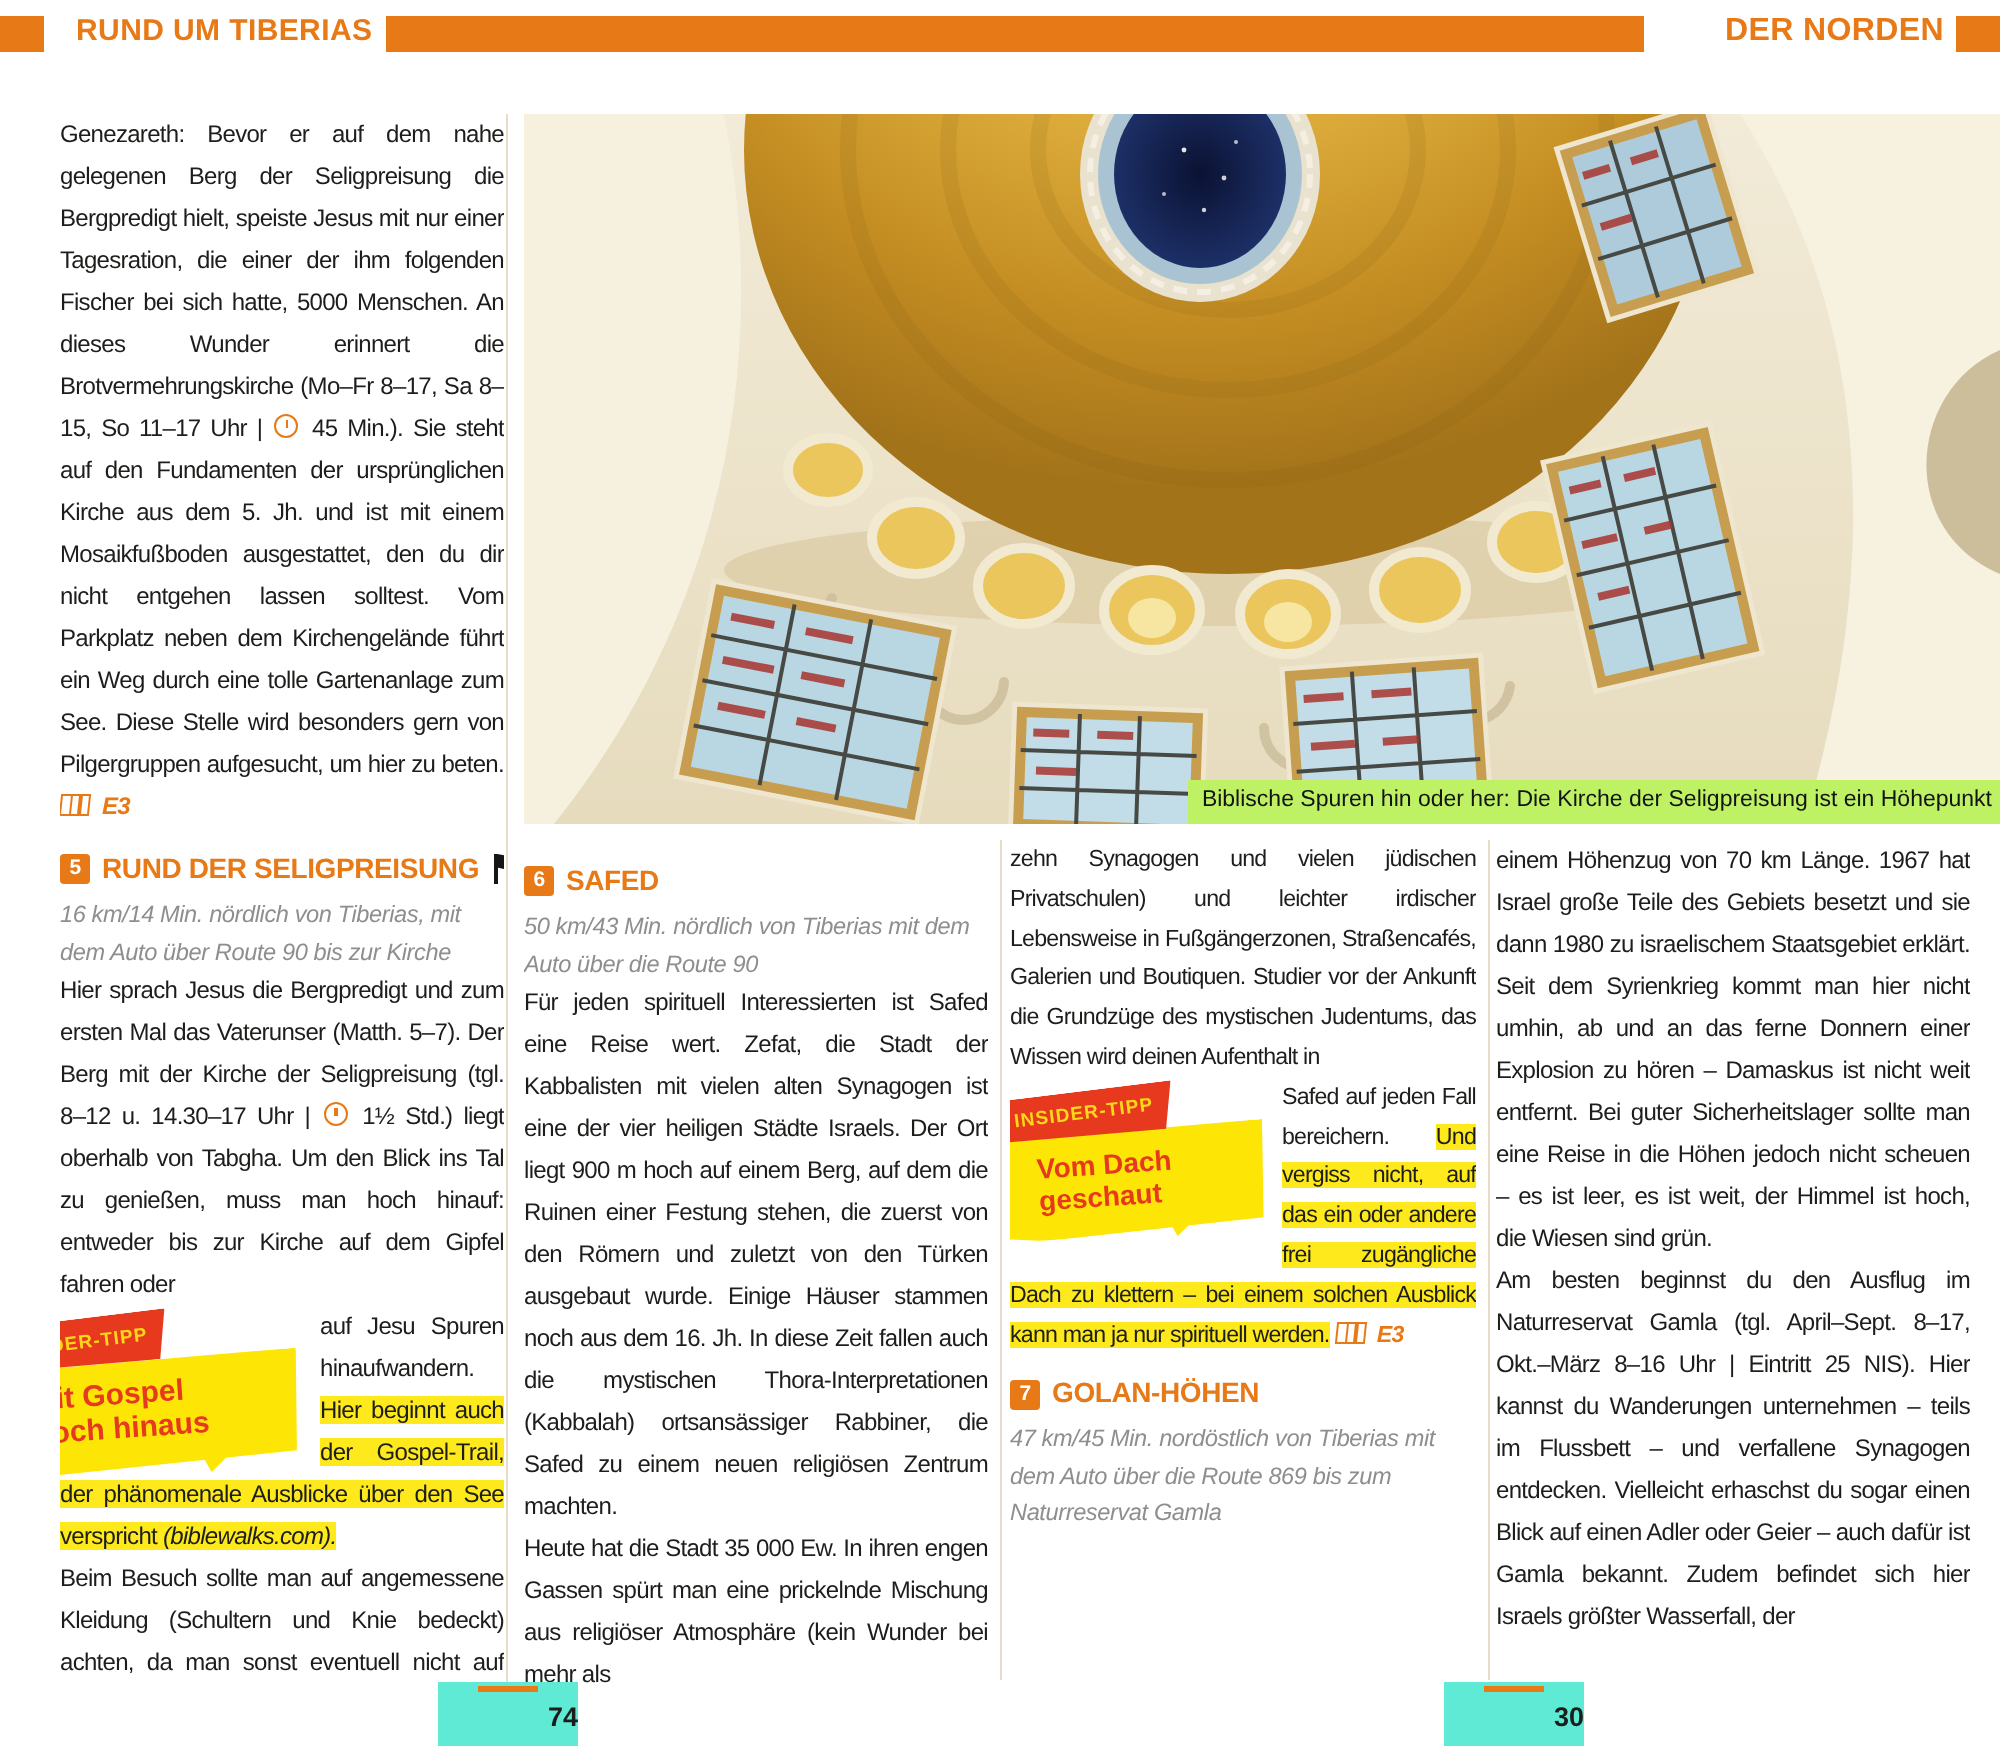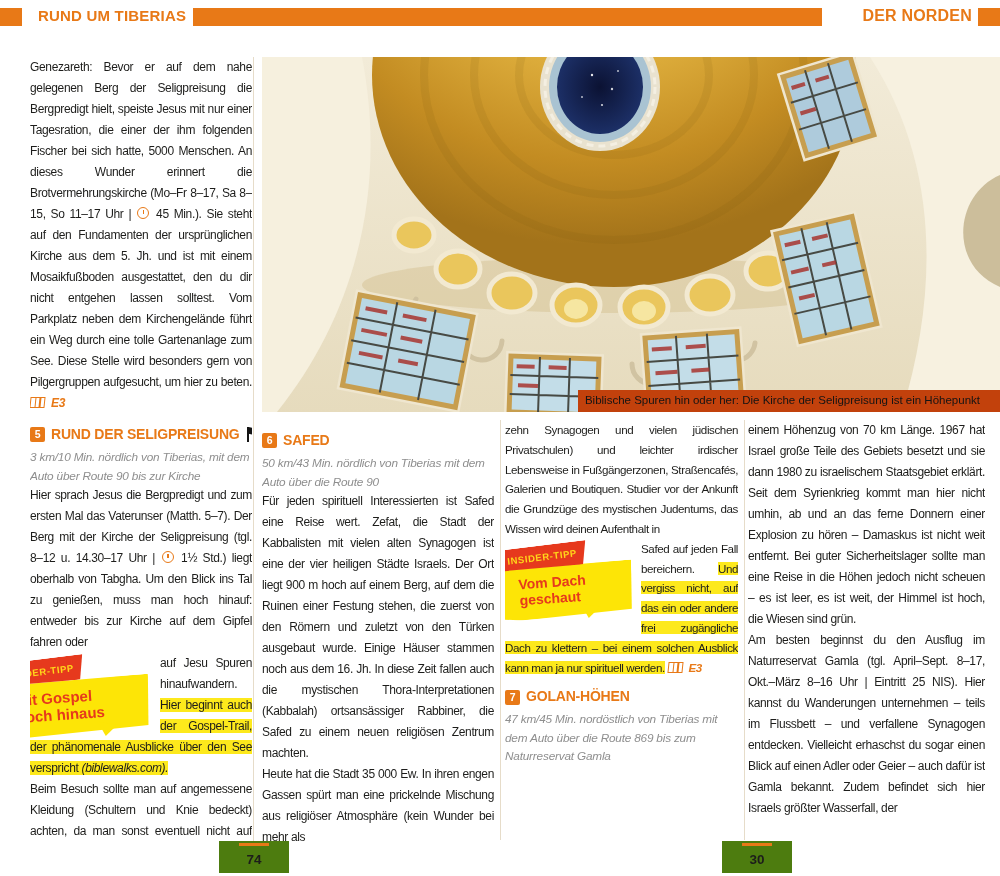--- a/index.html
+++ b/index.html
@@ -17,21 +17,21 @@
   .hdr-block{position:absolute;top:8px;height:18px;background:var(--accent);}
   .hdr-block.left{left:0;width:22px;}
   .hdr-block.right{right:0;width:22px;}
   .hdr-bar{position:absolute;top:8px;left:193px;width:629px;height:18px;background:var(--accent);}
   .hdr-label{position:absolute;top:7px;color:var(--accent);font-weight:700;letter-spacing:.2px;white-space:nowrap;}
   .hdr-label.left{left:38px;font-size:15px;}
   .hdr-label.right{right:28px;font-size:16px;margin-left:24px;}
   
   figure.photo{position:absolute;left:262px;top:57px;width:738px;height:355px;margin:0;overflow:hidden;background:#efe7d0;}
   figure.photo svg{display:block;width:100%;height:100%;}
-  .cap{position:absolute;right:0;bottom:0;background:#c2410c;font-size:11.5px;line-height:15px;color:#141414;padding:3px 20px 4px 7px;white-space:nowrap;}
+  .cap{position:absolute;right:0;bottom:0;background:#bef264;font-size:11.5px;line-height:15px;color:#141414;padding:3px 4px 4px 7px;white-space:nowrap;}
   
   .col{position:absolute;top:420px;text-align:justify;font-size:12px;line-height:21px;letter-spacing:-0.35px;height:425px;overflow:hidden;}
   .col1{left:30px;top:57px;width:222px;height:786px;}
   .col2{left:262px;width:232px;}
   .col3{left:505px;width:233px;font-size:11.6px;line-height:19.8px;letter-spacing:-0.4px;}
   .col4{left:748px;width:237px;}
   .col p{margin:0;}
   .vr{position:absolute;width:1px;background:#e6dcc9;}
   .vr1{left:253px;top:57px;height:786px;}
   .vr2{left:500px;top:420px;height:420px;}
@@ -65,21 +65,21 @@
     font-size:9.5px;font-weight:700;letter-spacing:.6px;padding:2px 10px 2px 6px;
     transform:rotate(-7deg) translateX(-2px);clip-path:polygon(0 0,100% 0,94% 100%,0 88%);}
   .tip-bubble{margin-top:-5px;background:var(--tipyellow);color:var(--tipred);font-weight:700;font-size:15px;
     line-height:1.12;padding:10px 8px 12px 16px;transform:rotate(-4deg);white-space:pre-line;position:relative;
     clip-path:polygon(2% 4%,100% 0,98% 92%,14% 100%,0 96%);text-align:left;letter-spacing:0;}
   .tip::after{content:'';position:absolute;bottom:-11px;right:34px;z-index:1;
     border:10px solid transparent;border-top:13px solid var(--tipyellow);transform:rotate(8deg);}
   .tip.tip2{width:130px;margin-left:-2px;margin-right:8px;}
   .tip.tip2 .tip-bubble{font-size:14px;}
   
-  .pageno{position:absolute;top:841px;width:70px;height:32px;background:#4d7c0f;text-align:center;}
+  .pageno{position:absolute;top:841px;width:70px;height:32px;background:#5eead4;text-align:right;}
   .pageno .pn-rule{display:block;width:30px;height:2.5px;background:var(--accent);margin:2px auto 4px;}
   .pageno .pn-num{font-weight:700;font-size:13.5px;color:#1d1d1b;}
   .pageno.left{left:219px;}
   .pageno.right{left:722px;}
 </style>
 </head>
 <body>
 
 <div class="page">
 
@@ -187,21 +187,21 @@
     <figcaption class="cap">Biblische Spuren hin oder her: Die Kirche der Seligpreisung ist ein Höhepunkt</figcaption>
   </figure>
 
   <div class="col col1">
     <p class="body"><span class="run-n">Genezareth: Bevor er auf dem nahe gelegenen Berg der Seligpreisung die Bergpredigt hielt, speiste Jesus mit nur einer Tagesration, die einer der ihm folgenden Fischer bei sich hatte, 5000 Menschen. An dieses Wunder erinnert die </span><span class="run-i">Brotvermehrungskirche (Mo–Fr 8–17, Sa 8–15, So 11–17 Uhr | </span><span class="icon-clock"></span><span class="run-i"> 45 Min.).</span><span class="run-n"> Sie steht auf den Fundamenten der ursprünglichen Kirche aus dem 5. Jh. und ist mit einem Mosaikfußboden ausgestattet, den du dir nicht entgehen lassen solltest. Vom Parkplatz neben dem Kirchengelände führt ein Weg durch eine tolle Gartenanlage zum See. Diese Stelle wird besonders gern von Pilgergruppen aufgesucht, um hier zu beten. </span><span class="map-ref"><span class="icon-map"></span><span> E3</span></span></p>
     <h3 class="sec">
       <span class="badge">5</span>
       <span class="sec-title">RUND DER SELIGPREISUNG</span>
       <span class="flag"></span>
     </h3>
-    <p class="dir">3 km/10 Min. nördlich von Tiberias, mit dem Auto über Route 90 bis zur Kirche</p>
+    <p class="dir">16 km/14 Min. nördlich von Tiberias, mit dem Auto über Route 90 bis zur Kirche</p>
     <p class="body"><span class="run-n">Hier sprach Jesus die Bergpredigt und zum ersten Mal das Vaterunser (Matth. 5–7). Der Berg mit der </span><span class="run-i">Kirche der Seligpreisung (tgl. 8–12 u. 14.30–17 Uhr | </span><span class="icon-clock"></span><span class="run-i"> 1½ Std.)</span><span class="run-n"> liegt oberhalb von </span><span class="run-i">Tabgha.</span><span class="run-n"> Um den Blick ins Tal zu genießen, muss man hoch hinauf: entweder bis zur Kirche auf dem Gipfel fahren oder</span></p>
     <div class="tip">
       <div class="tip-ribbon">INSIDER-TIPP</div>
       <div class="tip-bubble">Mit Gospel
 hoch hinaus</div>
     </div>
     <p class="body"><span class="run-n">auf Jesu Spuren hinaufwandern. </span><span class="run-hl">Hier beginnt auch der Gospel-Trail, der phänomenale Ausblicke über den See verspricht </span><span class="run-hli">(biblewalks.com).</span><br><span class="run-n">Beim Besuch sollte man auf angemessene Kleidung (Schultern und Knie bedeckt) achten, da man sonst eventuell nicht auf das Gelände und in die Kirche gelassen wird. </span></p>
   </div>
 
   <div class="col col2">

